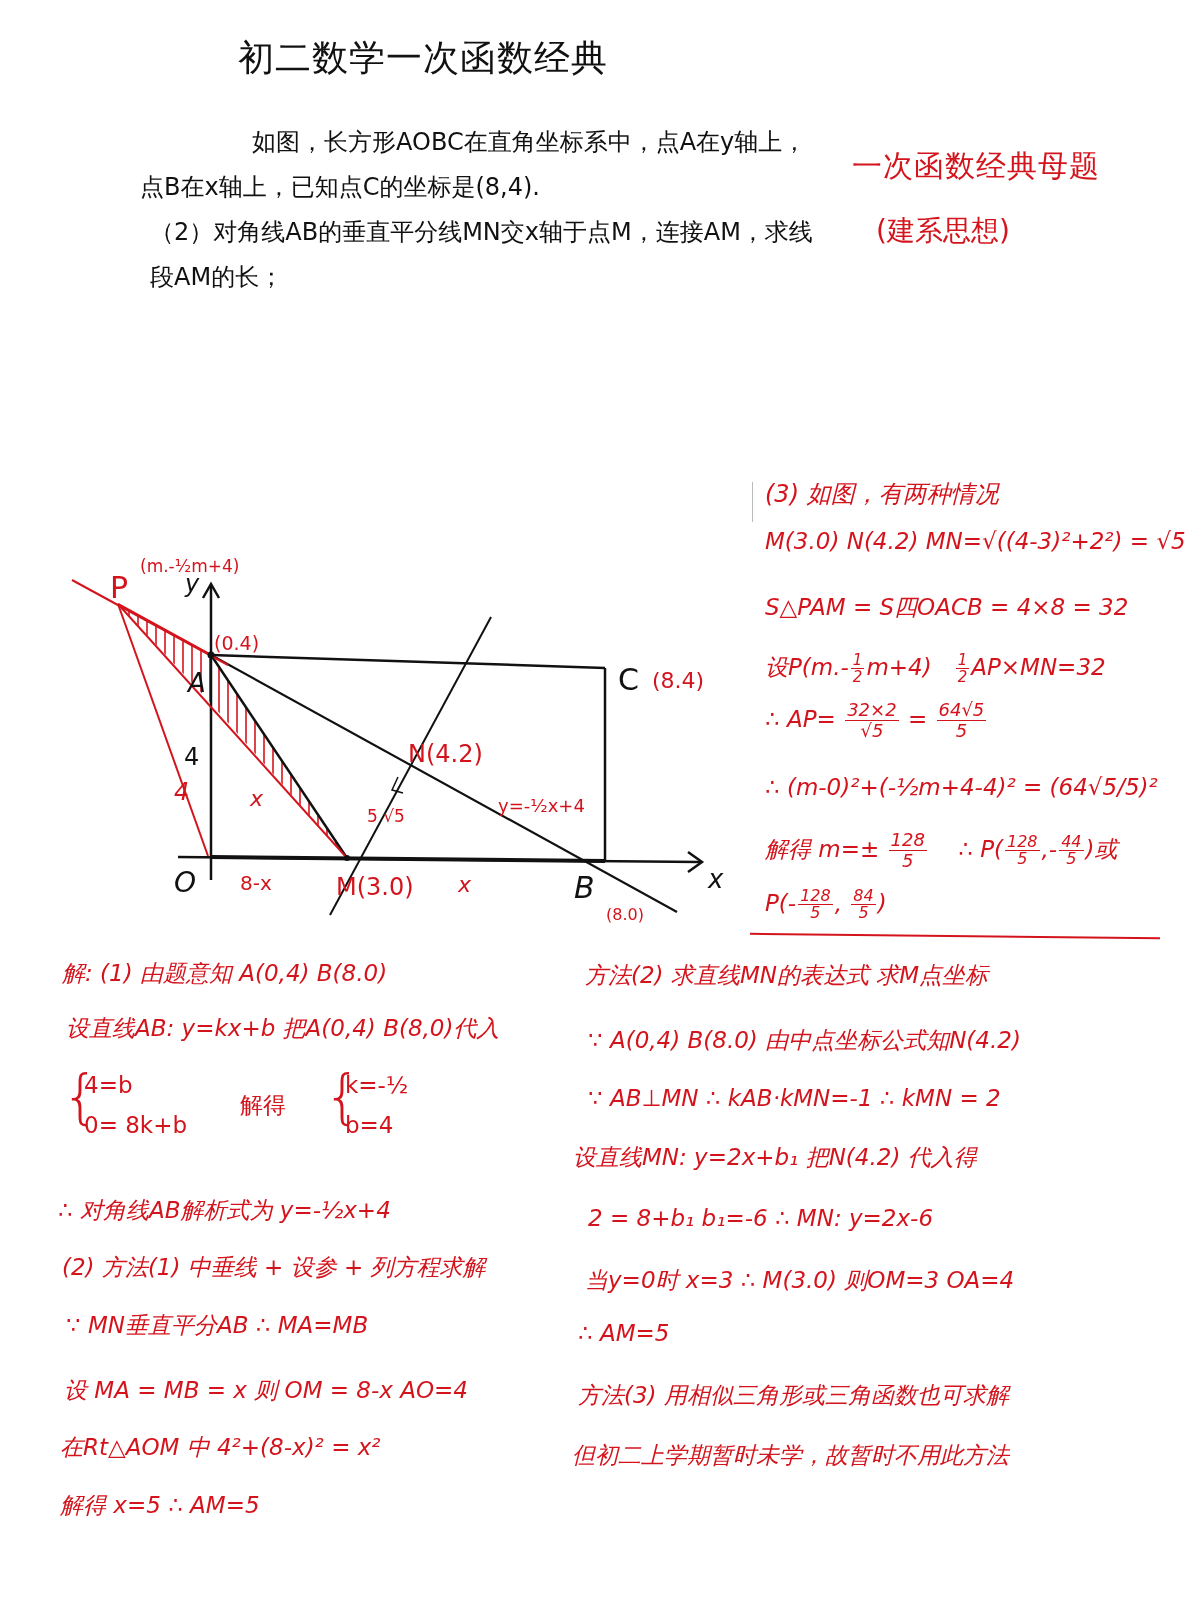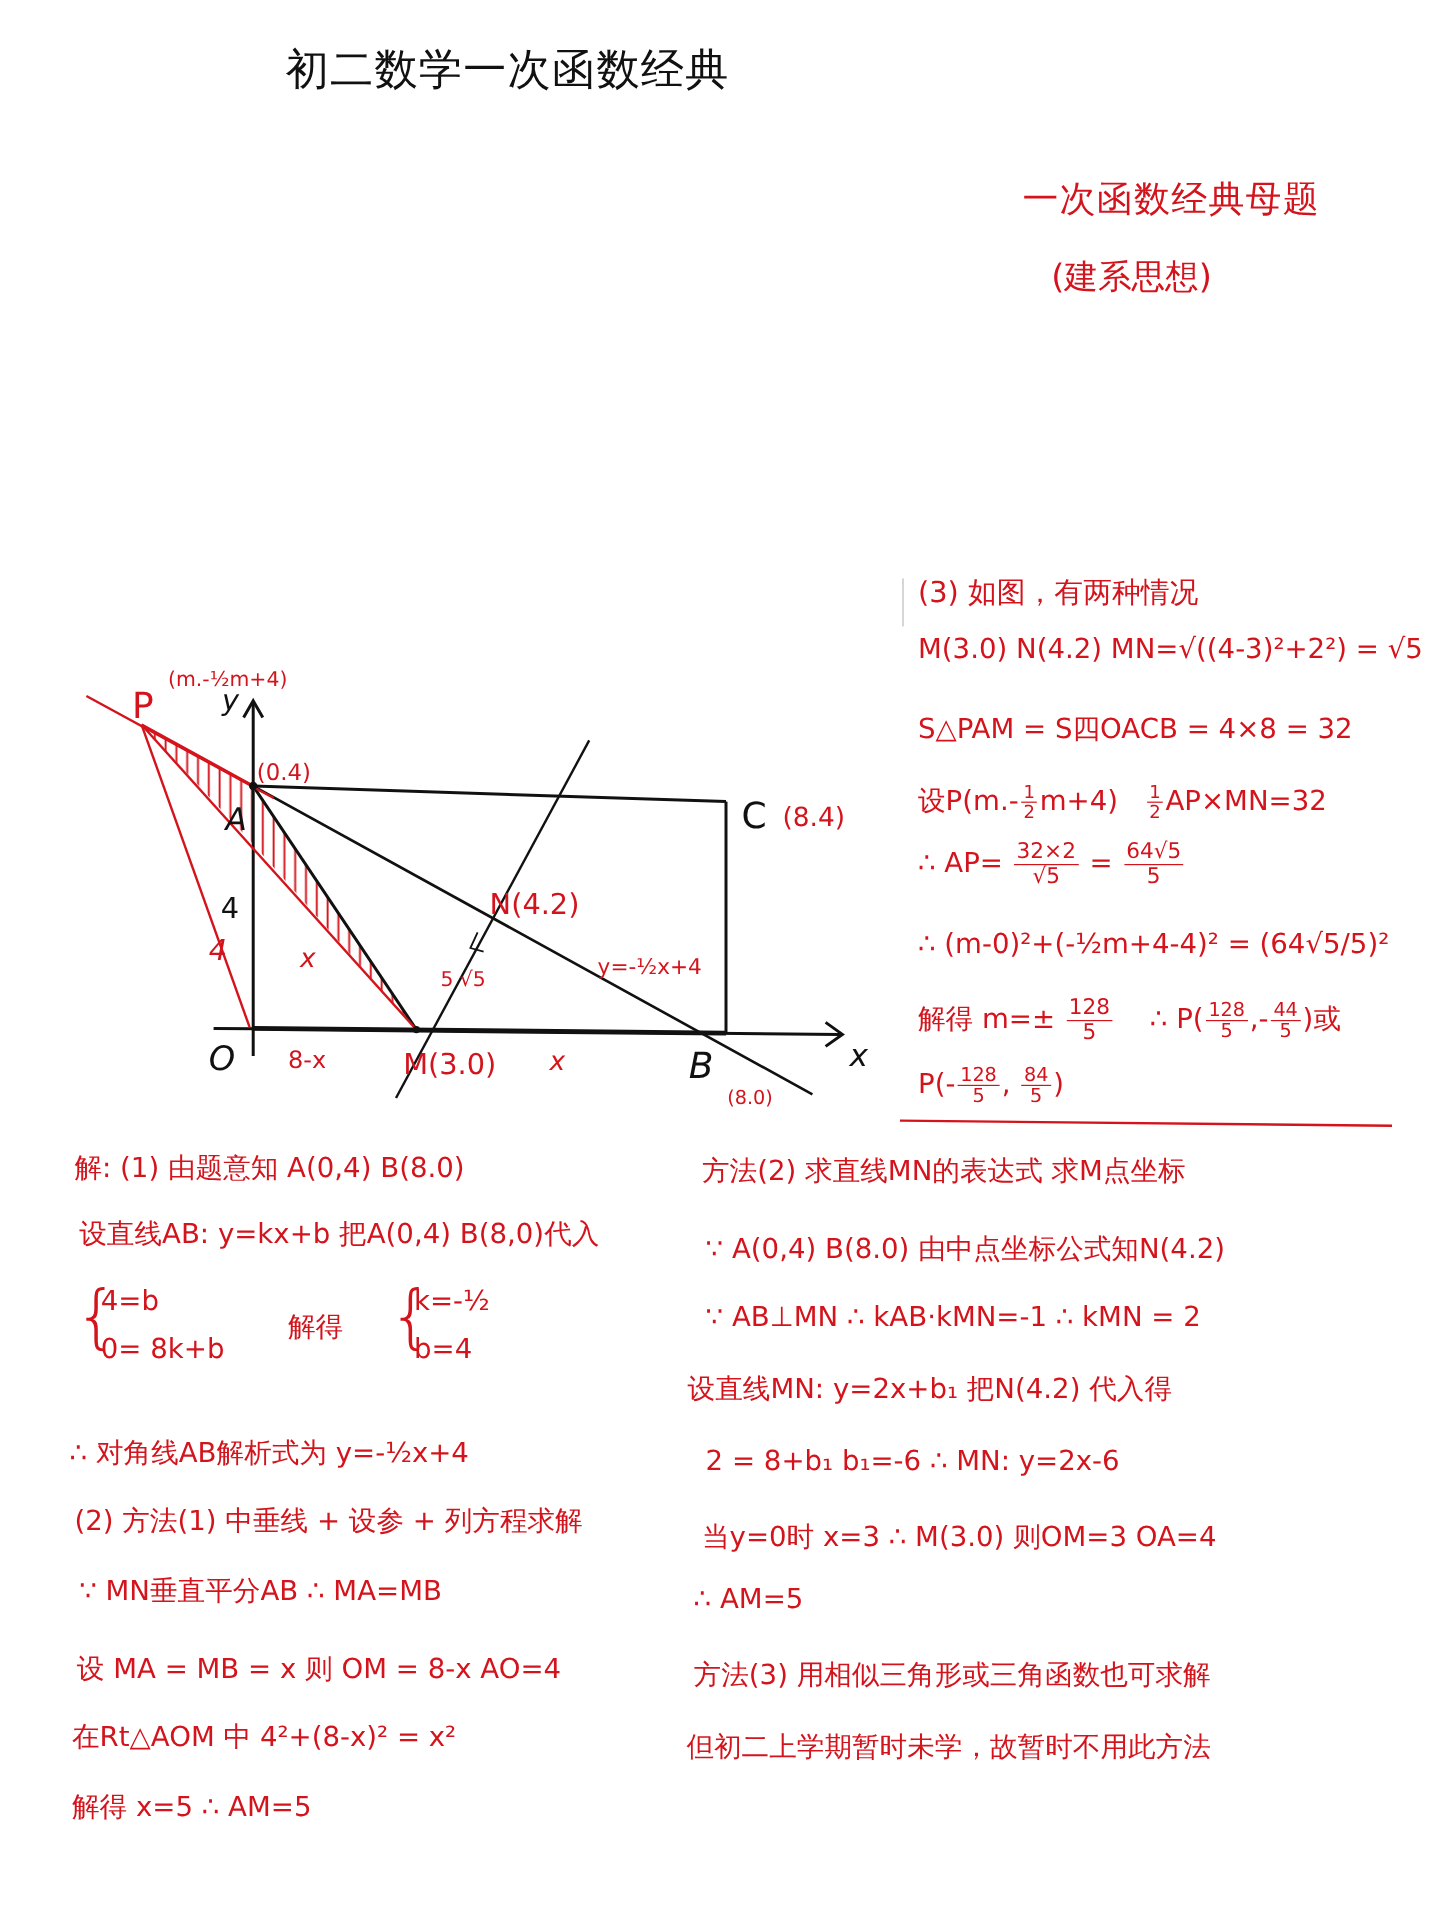--- a/index.html
+++ b/index.html
@@ -6,32 +6,34 @@
   body { width:1199px; height:1600px; position:relative; overflow:hidden; font-family:"DejaVu Sans", sans-serif; color:#1a1a1a; }
   .abs { position:absolute; white-space:nowrap; }
   .title { left:238px; top:34px; font-family:"DejaVu Serif", serif; font-size:36px; letter-spacing:1px; color:#111; }
   .prob { left:140px; top:120px; width:690px; font-size:24px; line-height:45px; color:#111; }
   .prob p { margin:0; white-space:normal; }
   .prob .indent { text-indent:112px; }
   .hand { font-family:"DejaVu Sans", sans-serif; color:#d4141c; font-size:24px; }
   .tag1 { left:852px; top:146px; font-size:30px; letter-spacing:1px; }
   .tag2 { left:876px; top:212px; font-size:28px;text-align:right; }
   .sol3 { left:765px; }
-  .line { position:absolute; font-size:23px; color:#d4141c; white-space:nowrap; }
+  .line { position:absolute; font-size:23px; color:#d4141c; white-space:nowrap;font-style:italic; }
   .frac { display:inline-flex; flex-direction:column; align-items:center; vertical-align:middle; font-size:15px; line-height:16px; margin:0 2px; }
   .frac .num { border-bottom:1.5px solid #d4141c; padding:0 2px; }
   .sep { position:absolute; height:2px; background:#d4141c; }
   svg text { font-family:"DejaVu Sans", sans-serif; }
 </style>
 </head>
 <body>
 
 <div class="abs title">初二数学一次函数经典</div>
 
 <div class="abs prob">
+  <p class="indent">如图，长方形AOBC在直角坐标系中，点A在y轴上，点B在x轴上，已知点C的坐标是(8,4).</p>
+  <p style="padding-left:10px">（2）对角线AB的垂直平分线MN交x轴于点M，连接AM，求线段AM的长；</p>
 </div>
 
 <div class="abs hand tag1">一次函数经典母题</div>
 <div class="abs hand tag2">(建系思想)</div>
 
 <svg style="position:absolute;left:60px;top:540px" width="690" height="400" viewBox="60 540 690 400">
 
   <defs>
     <pattern id="hatch" width="9" height="9" patternUnits="userSpaceOnUse">
       <line x1="3" y1="0" x2="3" y2="9" stroke="#d4141c" stroke-width="1.6"></line>

